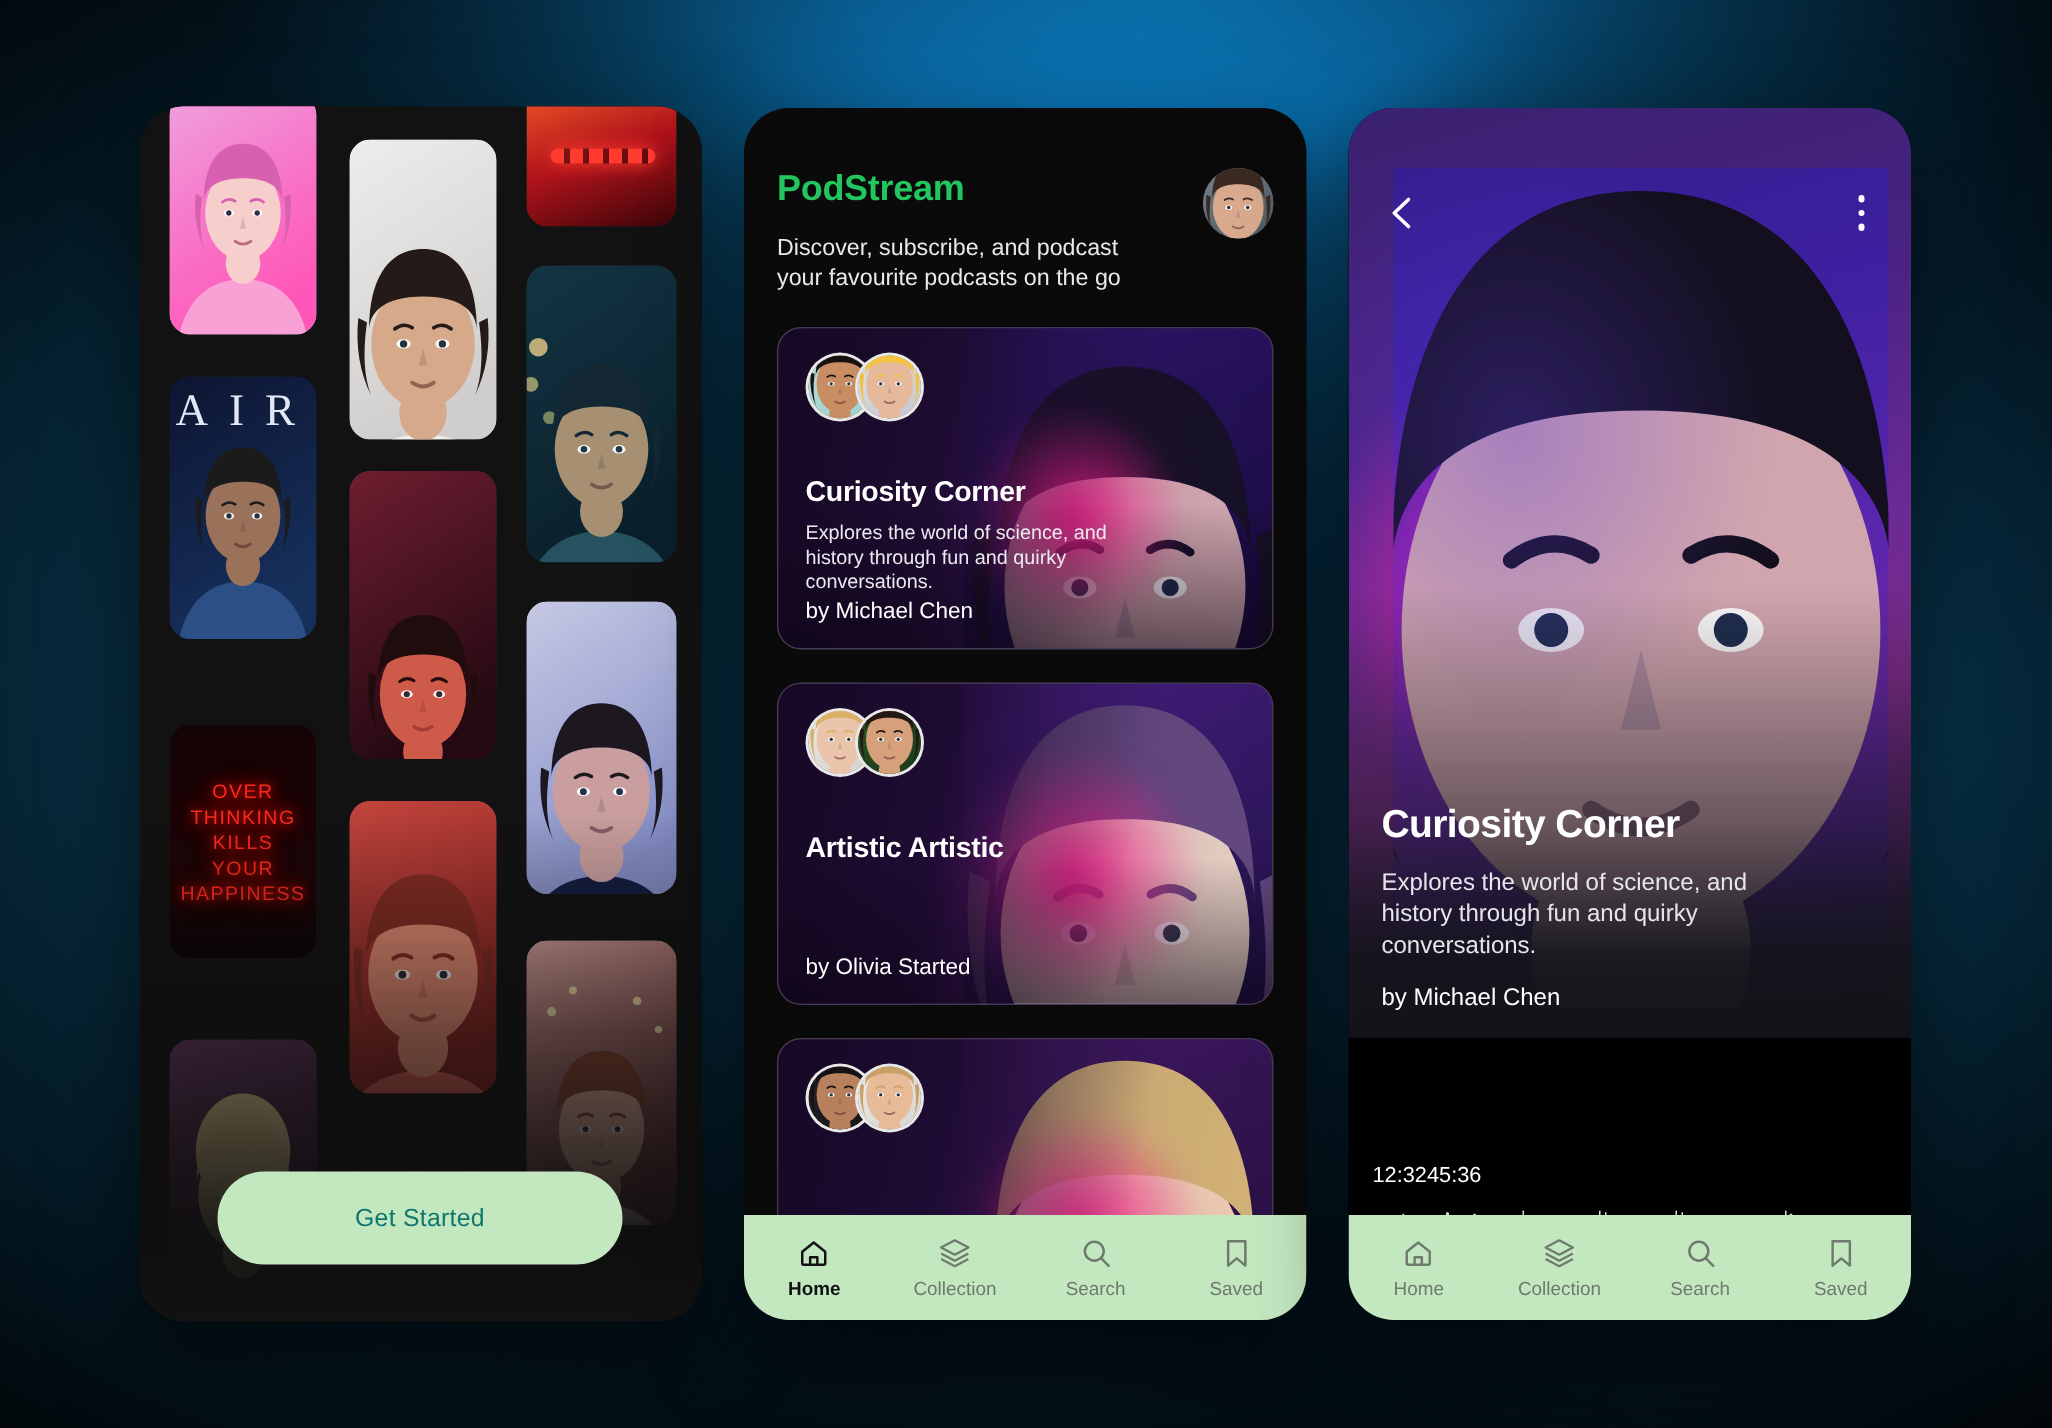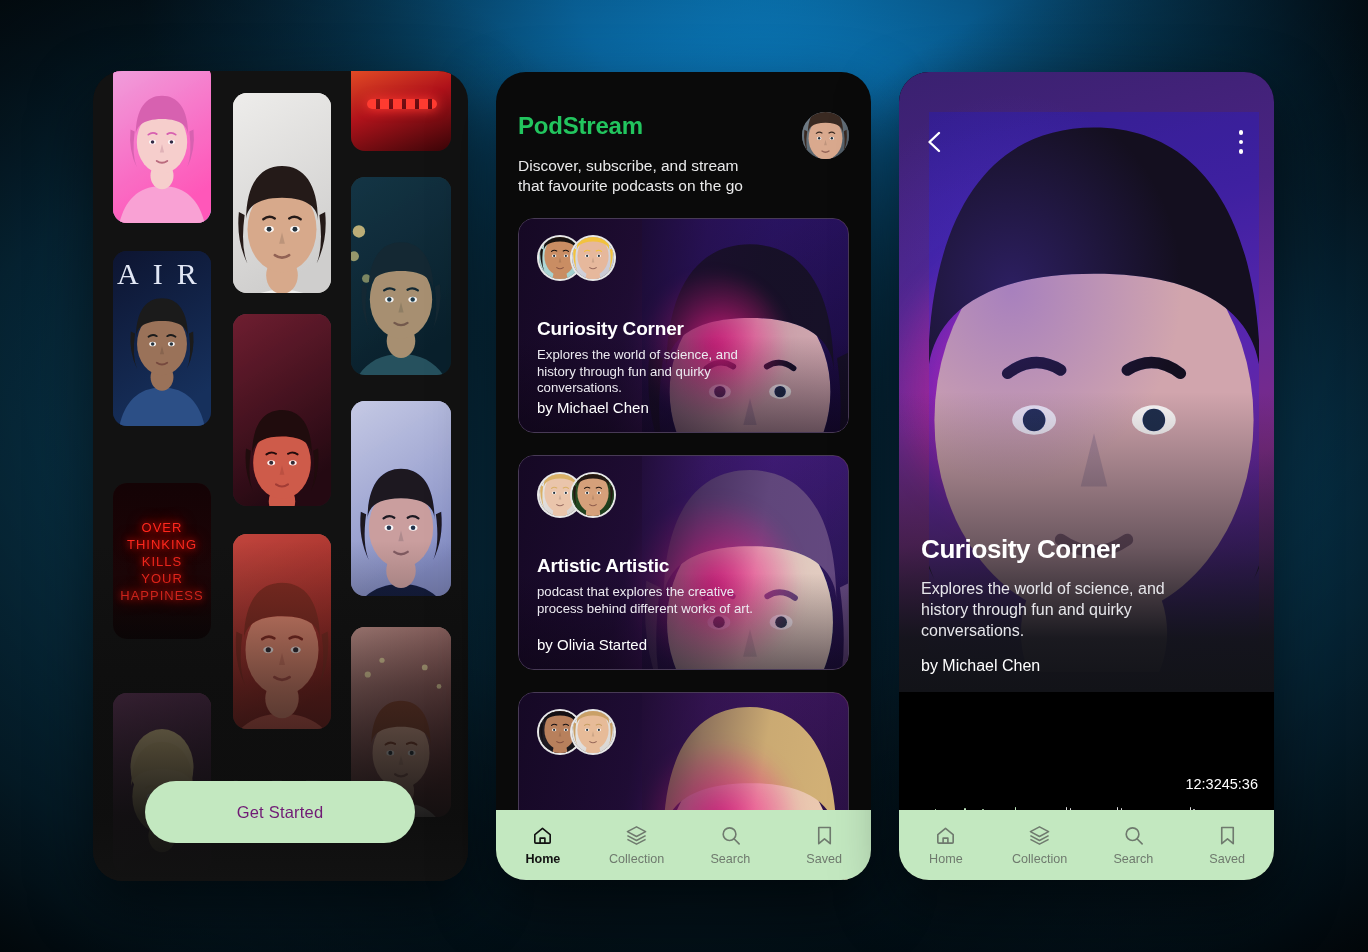--- a/index.html
+++ b/index.html
@@ -30,21 +30,21 @@
   #phone-right  { left:899px; top:72px; width:375px; height:808px; background:#000; }
 
   
   #collage{ position:absolute; inset:0; overflow:hidden; }
   .ph{ position:absolute; border-radius:14px; overflow:hidden; background:#1b1b1b; }
   .ph .im{ position:absolute; inset:0; }
   #left-overlay{ position:absolute; inset:0;
     background:linear-gradient(to bottom, rgba(10,10,10,0) 58%, rgba(12,12,12,.55) 76%, rgba(14,14,14,.92) 92%, #121212 100%); }
   #get-started{
     position:absolute; left:52px; bottom:38px; width:270px; height:62px;
-    background:#c3e8c0; color:#701a75; border:none; border-radius:34px;
+    background:#c3e8c0; color:#0f766e; border:none; border-radius:34px;
     font-size:16.5px; font-weight:400; letter-spacing:.2px; cursor:pointer;
     font-family:"Liberation Sans", sans-serif;
     text-align:center;
   }
 
   
   #mid-scroll{ position:absolute; inset:0; padding:40px 22px 0 22px; }
   #app-title{ color:#22c55e; font-size:24px; font-weight:bold; letter-spacing:-.2px; }
   #app-sub{ color:#e9e9ea; font-size:15.5px; line-height:20px; margin-top:16px; max-width:250px; font-weight:300;}
   #header-avatar{ position:absolute; right:22px; top:40px; width:47px; height:47px; border-radius:50%;
@@ -71,21 +71,21 @@
     background:linear-gradient(to top, rgba(18,19,24,1) 0%, rgba(19,20,26,.96) 18%, rgba(22,22,30,.55) 48%, rgba(0,0,0,0) 100%); }
   #back-btn{ position:absolute; left:18px; top:52px; width:36px; height:36px; cursor:pointer; }
   #menu-btn{ position:absolute; right:18px; top:52px; width:30px; height:36px; cursor:pointer;
              display:flex; flex-direction:column; align-items:center; justify-content:center; gap:5px;}
   #menu-btn i{ display:block; width:4.5px; height:4.5px; border-radius:50%; background:#fff; }
   #detail{ position:absolute; left:0; right:0; top:462px; padding:0 22px; }
   #d-title{ color:#fff; font-size:26px; font-weight:bold; letter-spacing:-.4px; }
   #d-desc{ color:#e6e6ea; font-size:16px; line-height:21px; margin-top:13px; max-width:252px; font-weight:300;}
   #d-by{ color:#fff; font-size:16px; margin-top:16px; font-weight:400; }
   #player{ position:absolute; left:0; right:0; top:696px; height:120px; background:#000; padding:0 14px; }
-  #times{ display:flex; justify-content:flex-end; padding:8px 2px 0 2px; color:#fff; font-size:14.5px; }
+  #times{ display:flex; justify-content:flex-start; padding:8px 2px 0 2px; color:#fff; font-size:14.5px; }
   #wave{ margin-top:14px; height:62px; display:flex; align-items:center; gap:2.1px; }
   #wave span{ display:block; width:3px; border-radius:2px; }
 
   
   .navbar{ position:absolute; left:0; bottom:0; width:100%; height:70px; background:#c3e8c0;
            display:flex; align-items:center; }
   .navitem{ flex:1; display:flex; flex-direction:column; align-items:center; gap:5px; cursor:pointer; }
   .navitem .lbl{ font-size:12.6px; color:#6f7a6e; }
   .navitem.active .lbl{ color:#121212; font-weight:bold; }
   .navitem svg{ display:block; }
@@ -394,21 +394,21 @@
       </div>
       <div style="position: absolute; left: 130px; top: 700px; color: rgb(154, 160, 166); opacity: 0.32; font-size: 36px; letter-spacing: 22px; font-family: &quot;Liberation Serif&quot;, serif;">AIR</div>
     </div>
   <div id="left-overlay"></div>
   <button id="get-started">Get Started</button>
 </div>
 
 <div class="phone" id="phone-middle">
   <div id="mid-scroll">
     <div id="app-title">PodStream</div>
-    <div id="app-sub">Discover, subscribe, and stream that favourite podcasts on the go</div>
+    <div id="app-sub">Discover, subscribe, and podcast your favourite podcasts on the go</div>
 
     <div class="pcard" id="card1">
       <div class="bgimg" style="background: linear-gradient(115deg, rgb(42, 16, 66) 0%, rgb(59, 21, 96) 40%, rgb(90, 32, 128) 62%, rgb(125, 42, 134) 80%, rgb(42, 16, 64) 100%);">
           <div style="position:absolute;right:-10px;top:-14px;width:216px;height:248px;">
             <svg viewBox="0 0 100 160" preserveAspectRatio="xMidYMid slice" style="width:100%;height:100%;display:block">
     <defs>
       <linearGradient id="bggf9" x1="0" y1="0" x2="0.4" y2="1">
         <stop offset="0" stop-color="#3e1a62"></stop>
                   <stop offset="1" stop-color="#1d0c30"></stop>
       </linearGradient>
@@ -582,21 +582,20 @@
                 <circle cx="9" cy="20" r="1.7" fill="#24323d"></circle>
       <path d="M-13 13 q4 -3 8 -.5 M5 12.5 q4 -2.5 8 .5" stroke="#241812" stroke-width="1.7" fill="none" stroke-linecap="round"></path>
       <path d="M0 22 l-2 8 l4 0z" fill="rgba(0,0,0,.12)"></path>
       <path d="M-5 38 q5 3.5 10 0" stroke="rgba(90,40,40,.55)" stroke-width="1.8" fill="none" stroke-linecap="round"></path>
     </g>
 
   </svg>
           </div>
       </div>
       <div class="ptitle">Artistic Artistic</div>
-      <div class="pdesc">podcast that explores the creative process behind different works of art.</div>
       <div class="pby">by Olivia Started</div>
     </div>
 
     <div class="pcard" id="card3">
       <div class="bgimg" style="background: linear-gradient(115deg, rgb(45, 17, 80) 0%, rgb(61, 21, 104) 40%, rgb(106, 31, 142) 62%, rgb(197, 35, 127) 84%, rgb(58, 20, 80) 100%);">
           <div style="position:absolute;right:-10px;top:-14px;width:216px;height:248px;">
             <svg viewBox="0 0 100 160" preserveAspectRatio="xMidYMid slice" style="width:100%;height:100%;display:block">
     <defs>
       <linearGradient id="bggf11" x1="0" y1="0" x2="0.4" y2="1">
         <stop offset="0" stop-color="#4a1b72"></stop>

